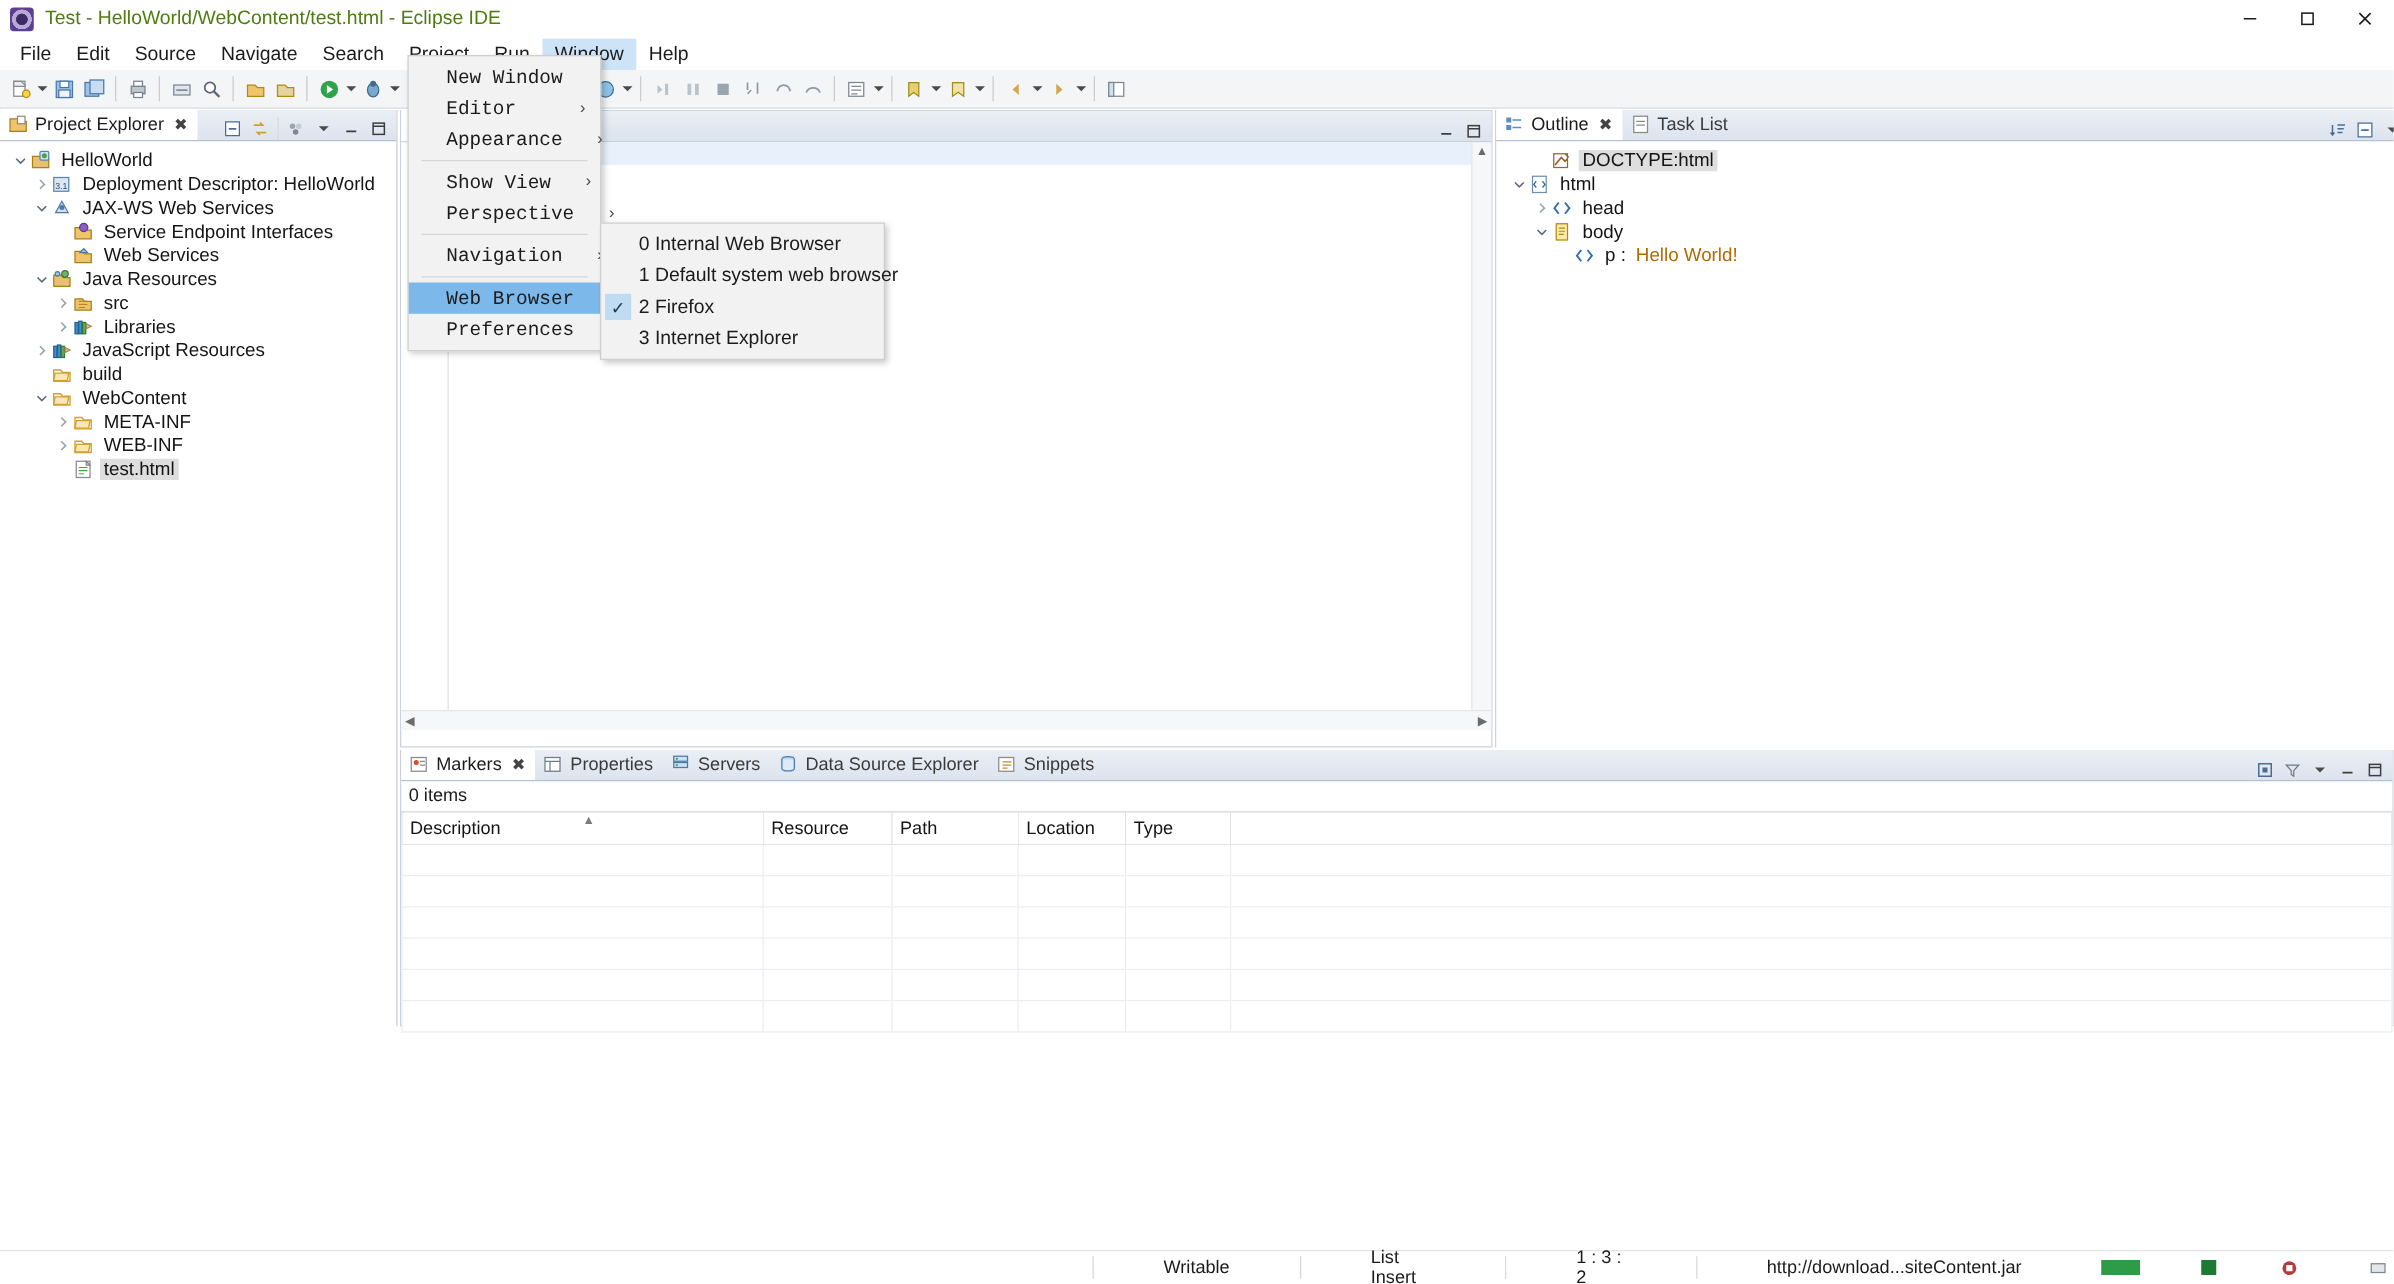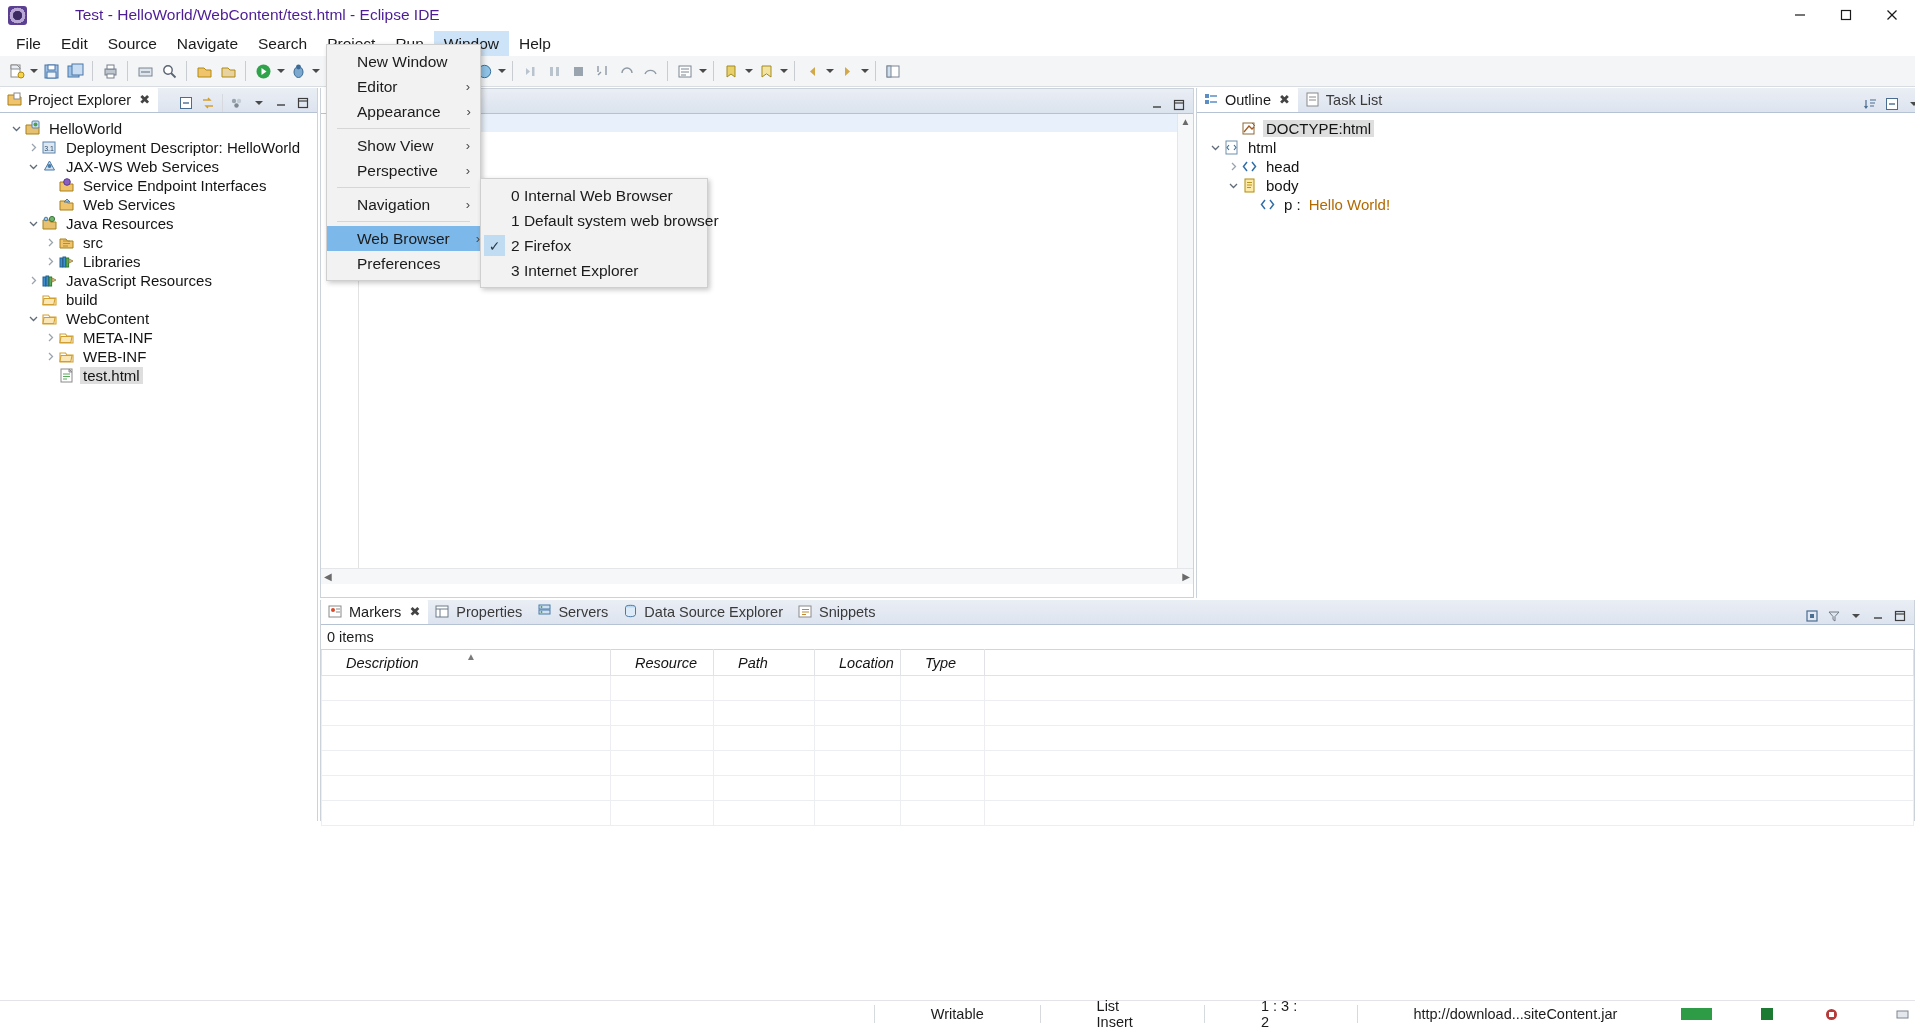--- a/index.html
+++ b/index.html
@@ -21,21 +21,21 @@
   }
   .title-icon {
     width: 19px; height: 19px; margin-left: 8px; margin-right: 9px;
     background: radial-gradient(circle at 50% 50%, #6a4d9e 0 34%, #b9a7d6 36% 58%, #5b3f91 60% 100%);
     border-radius: 3px; position: relative; flex: none;
   }
   .title-icon::after{
     content:""; position:absolute; left:5px; top:5px; width:9px; height:9px;
     border-radius:50%; background:#3c2a63;
   }
-  .title-text { font-size: 15.5px; color: #4c1d95; white-space: nowrap; margin-left: 39px; }
+  .title-text { font-size: 15.5px; color: #4d7c0f; white-space: nowrap; }
   .win-btns { position: absolute; right: 0; top: 0; height: 30px; display: flex; }
   .win-btn {
     width: 46px; height: 30px; display: flex; align-items: center; justify-content: center;
     color: #1a1a1a;
   }
   .win-btn svg { display:block; }
 
   
   .menubar {
     position: absolute; left: 0; top: 30px; width: 1915px; height: 26px;
@@ -147,21 +147,21 @@
   .o-row.selected .o-label { background:#dedede; }
   .o-val { color:#b06a00; }
 
   
   #markers { left: 320px; top: 600px; width: 1595px; height: 221px; border: 1px solid #ccd2da; border-top:none;}
   .markers-count { font-size: 14.5px; padding: 4px 0 4px 6px; color:#1b1b1b; }
   .mk-table { width: 100%; border-collapse: collapse; table-layout: fixed; }
   .mk-table th {
     font-weight: normal; font-size: 14.5px; text-align: left; color:#141414;
     border: 1px solid #e0e2e6; border-top:1px solid #d2d5da; background:#fff;
-    height: 26px; padding: 0 24px; position: relative; font-style: italic;
+    height: 26px; padding: 0 6px; position: relative;
   }
   .mk-table td { border: 1px solid #eceef1; height: 25px; background:#fff; }
   .sort-caret { position:absolute; left: 50%; top: 1px; color:#7a7a7a; font-size:10px; }
 
   
   .statusbar {
     position:absolute; left:0; bottom:0; width:1915px; height: 27px;
     background:#fff; border-top:1px solid #e2e4e8; display:flex; align-items:center;
     font-size: 14.5px; color:#1b1b1b;gap:46px;
   }
@@ -975,21 +975,21 @@
           <rect x="4" y="4" width="5" height="5" fill="#fff"></rect>
         </svg>
     </div>
     <div class="sb-cell" style="padding:0 6px;">
       <svg width="13" height="13" viewBox="0 0 13 13">
           <rect x="1" y="3" width="11" height="7" fill="#e4e7eb" stroke="#7b8692"></rect>
         </svg>
     </div>
   </div>
 
-  <div class="menu-popup" style="left:326px; top:44px; width:155px;" id="window-menu">
+  <div class="menu-popup" style="left:326px; top:44px; width:155px;font-family:Liberation Mono, monospace;" id="window-menu">
       <div class="mrow">
         <span>New Window</span>
       </div>
       <div class="mrow">
         <span>Editor</span>
         <span class="sub-arrow">›</span>
       </div>
       <div class="mrow">
         <span>Appearance</span>
         <span class="sub-arrow">›</span>

